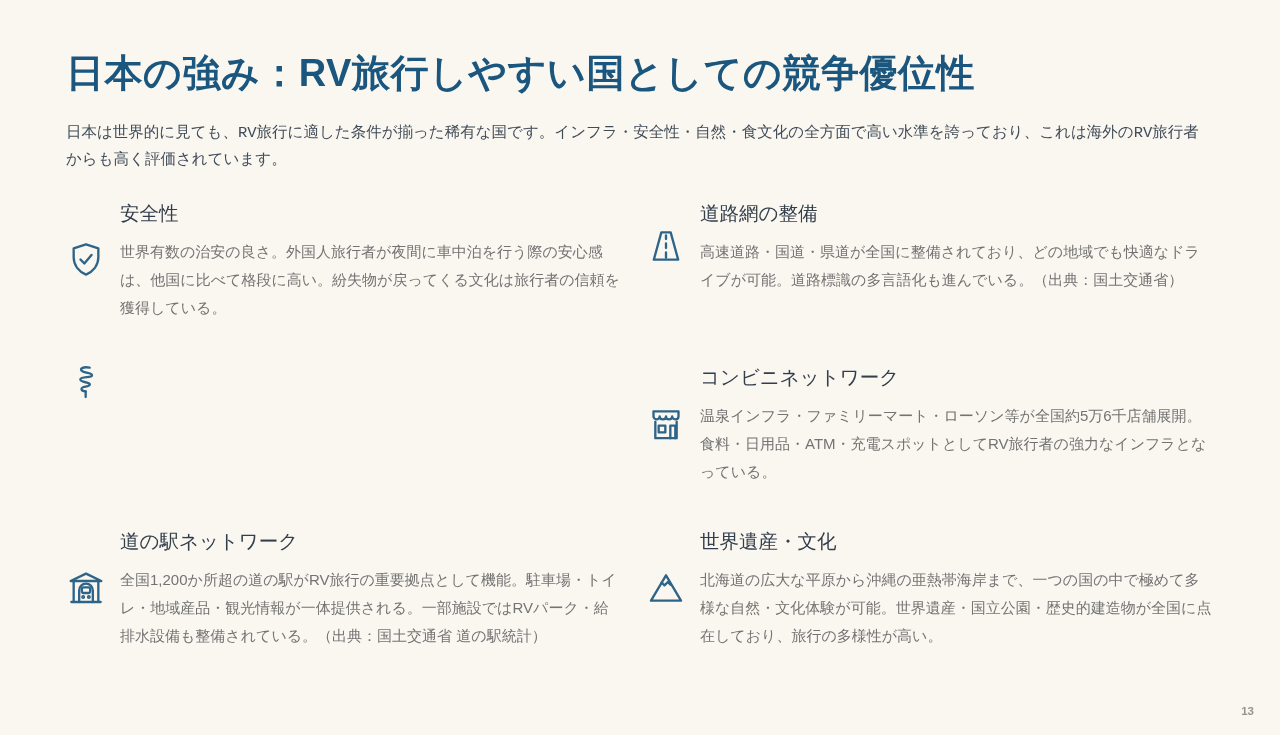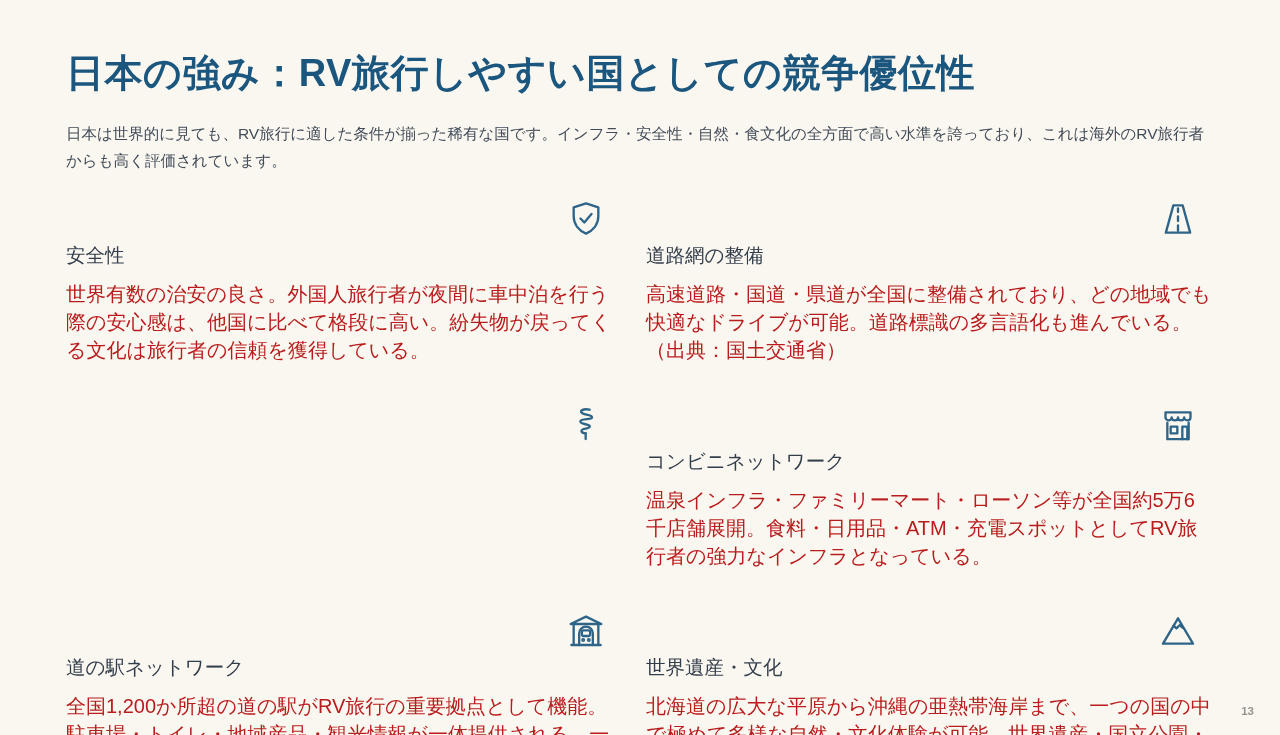--- a/index.html
+++ b/index.html
@@ -26,35 +26,35 @@
     color: #1A567D;
     line-height: 1.25;
   }
 
   .intro {
     margin-top: 22px;
     font-size: 15.5px;
     line-height: 27px;
     color: #414C58;
     max-width: 1152px;
+    font-family: Liberation Mono, monospace;
   }
 
   .features {
     margin-top: 24px;
     display: grid;
     grid-template-columns: 554px 566px;
     column-gap: 26px;
     row-gap: 40px;
     align-items: start;
   }
 
   .feature {
     display: flex;
-    align-items: flex-end;
-    flex-direction: column;
+    align-items: center;
   }
 
   .feature-icon {
     flex: 0 0 40px;
     width: 40px;
     height: 42px;
     margin-right: 14px;
     color: #2D6488;
   }
   .feature-icon svg {
@@ -75,23 +75,23 @@
   .feature-title {
     font-size: 19.5px;
     font-weight: 500;
     color: #333E4B;
     line-height: 1.4;
     margin-top: 2px;
   }
 
   .feature-body {
     margin-top: 11px;
-    font-size: 20px;
+    font-size: 15px;
     line-height: 28px;
-    color: #b91c1c;
+    color: #737373;
   }
 
   .page-number {
     position: absolute;
     right: 26px;
     bottom: 18px;
     font-size: 11.5px;
     color: #97948E;
     font-weight: bold;
   }

